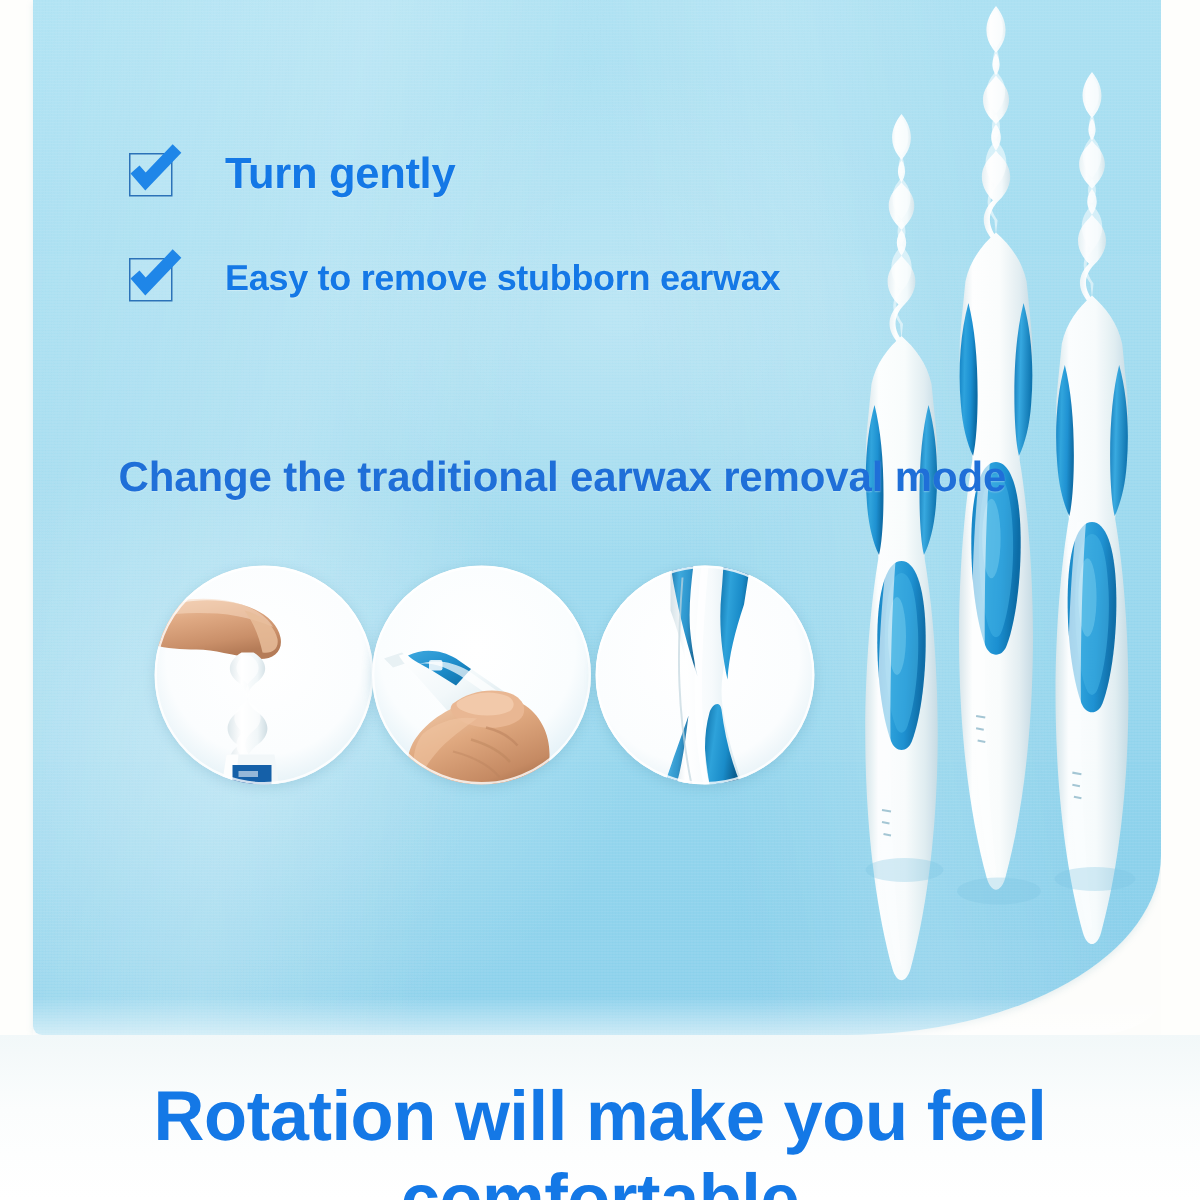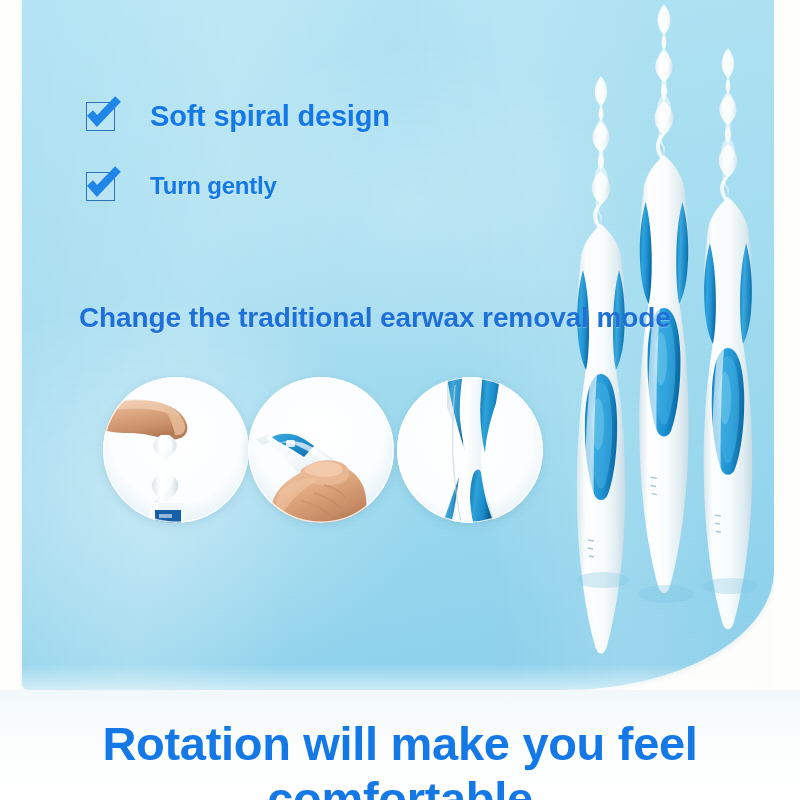--- a/index.html
+++ b/index.html
@@ -189,38 +189,38 @@
         </g>
 
       <ellipse cx="63" cy="586" rx="26" ry="8" fill="#7cc4e2" opacity=".30"></ellipse>
       <ellipse cx="126" cy="600" rx="28" ry="9" fill="#7cc4e2" opacity=".30"></ellipse>
       <ellipse cx="190" cy="592" rx="27" ry="8" fill="#7cc4e2" opacity=".30"></ellipse>
     </svg>
   </div>
 
   <div class="features">
 
-    <div class="feature-row">
-      <span class="check-box">
-        <svg viewBox="0 0 40 40" xmlns="http://www.w3.org/2000/svg">
-          <path d="M7 21 L14 29 L35 7" stroke="#1f86e8" stroke-width="8" fill="none" stroke-linecap="butt" stroke-linejoin="miter"></path>
-        </svg>
-      </span>
-      <span class="feature-label">Soft spiral design</span>
-    </div>
 
     <div class="feature-row">
       <span class="check-box">
         <svg viewBox="0 0 40 40" xmlns="http://www.w3.org/2000/svg">
           <path d="M7 21 L14 29 L35 7" stroke="#1f86e8" stroke-width="8" fill="none" stroke-linecap="butt" stroke-linejoin="miter"></path>
         </svg>
       </span>
       <span class="feature-label">Turn gently</span>
     </div>
 
+    <div class="feature-row">
+      <span class="check-box">
+        <svg viewBox="0 0 40 40" xmlns="http://www.w3.org/2000/svg">
+          <path d="M7 21 L14 29 L35 7" stroke="#1f86e8" stroke-width="8" fill="none" stroke-linecap="butt" stroke-linejoin="miter"></path>
+        </svg>
+      </span>
+      <span class="feature-label">Easy to remove stubborn earwax</span>
+    </div>
   </div>
 
   <div class="tagline">Change the traditional earwax removal mode</div>
 
   <div class="circle" id="circle-1">
     <svg viewBox="0 0 146 146" xmlns="http://www.w3.org/2000/svg">
       <defs>
         <radialGradient id="c1bg" cx="50%" cy="42%" r="62%">
           <stop offset="0" stop-color="#ffffff"></stop>
           <stop offset="0.72" stop-color="#fbfdfe"></stop>

